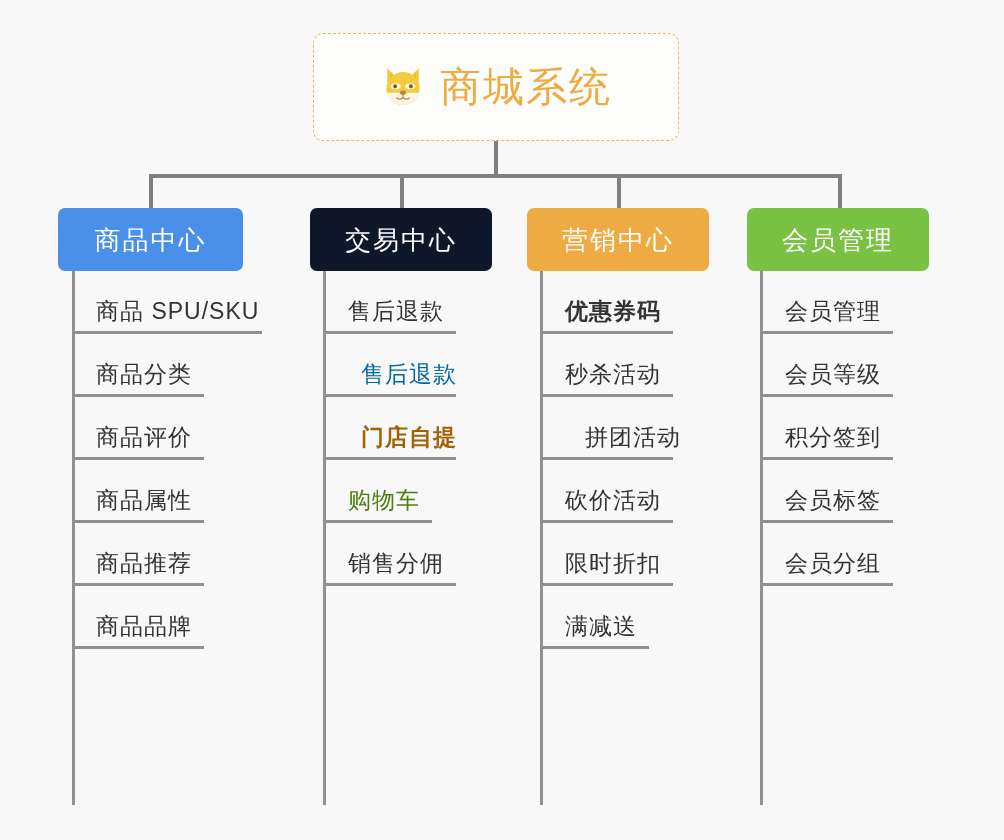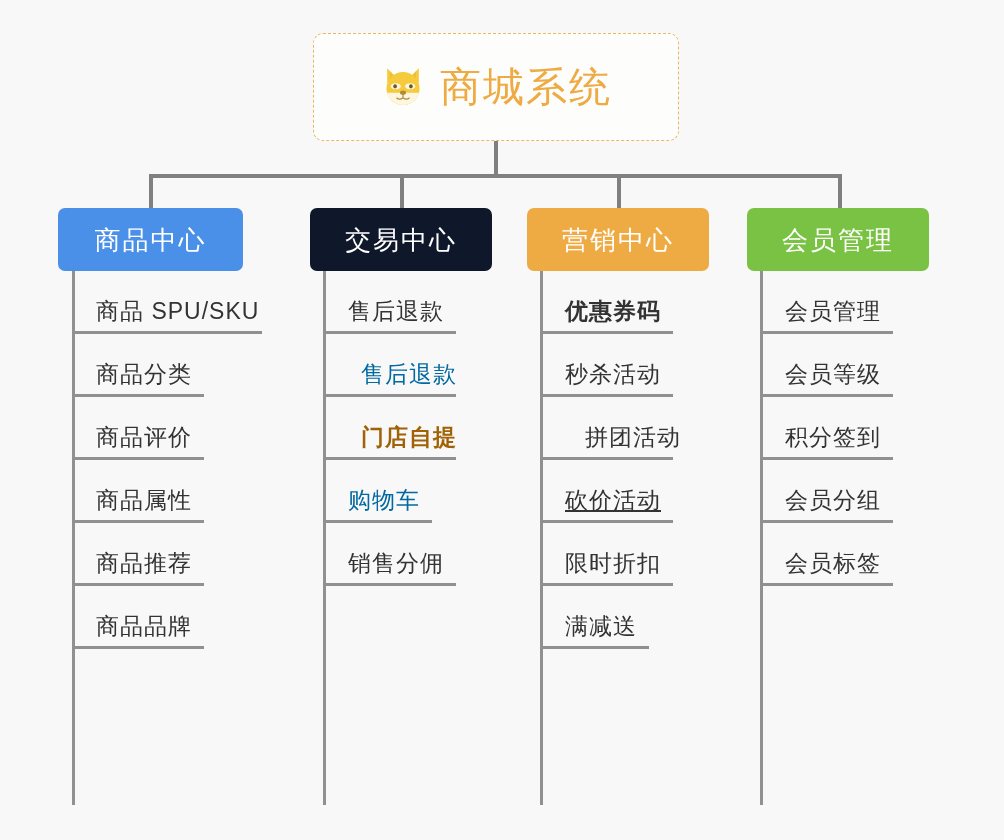--- a/index.html
+++ b/index.html
@@ -208,21 +208,21 @@
         </li>
         <li class="leaf">
           <span class="leaf-text" style="left: 38px; color: #0369a1; margin-left: 13px;">售后退款</span>
           <div class="leaf-underline" style="left: 13px; width: 133px; background: rgb(144, 144, 144);"></div>
         </li>
         <li class="leaf">
           <span class="leaf-text" style="left: 51px; color: #a16207; font-weight: bold;">门店自提</span>
           <div class="leaf-underline" style="left: 13px; width: 133px; background: rgb(144, 144, 144);"></div>
         </li>
         <li class="leaf">
-          <span class="leaf-text" style="left: 38px; color: #0369a1; text-align: center;">购物车</span>
+          <span class="leaf-text" style="left: 38px; color: #4d7c0f; text-align: center;">购物车</span>
           <div class="leaf-underline" style="left: 13px; width: 109px; background: rgb(144, 144, 144);"></div>
         </li>
         <li class="leaf">
           <span class="leaf-text" style="left: 38px; color: rgb(51, 51, 51);">销售分佣</span>
           <div class="leaf-underline" style="left: 13px; width: 133px; background: rgb(144, 144, 144);"></div>
         </li>
       </ul>
     </div>
     <div class="column" style="left: 527px; width: 182px;">
       <div class="cat-box" style="background: rgb(238, 171, 67);">
@@ -236,21 +236,21 @@
         </li>
         <li class="leaf">
           <span class="leaf-text" style="left: 38px; color: rgb(51, 51, 51);">秒杀活动</span>
           <div class="leaf-underline" style="left: 13px; width: 133px; background: rgb(144, 144, 144);"></div>
         </li>
         <li class="leaf">
           <span class="leaf-text" style="left: 38px; color: rgb(51, 51, 51); margin-left: 20px;">拼团活动</span>
           <div class="leaf-underline" style="left: 13px; width: 133px; background: rgb(144, 144, 144);"></div>
         </li>
         <li class="leaf">
-          <span class="leaf-text" style="left: 38px; color: rgb(51, 51, 51); text-decoration: underline;">砍价活动</span>
+          <span class="leaf-text" style="left: 38px; color: rgb(51, 51, 51);">砍价活动</span>
           <div class="leaf-underline" style="left: 13px; width: 133px; background: rgb(144, 144, 144);"></div>
         </li>
         <li class="leaf">
           <span class="leaf-text" style="left: 38px; color: rgb(51, 51, 51);">限时折扣</span>
           <div class="leaf-underline" style="left: 13px; width: 133px; background: rgb(144, 144, 144);"></div>
         </li>
         <li class="leaf">
           <span class="leaf-text" style="left: 38px; color: rgb(51, 51, 51);">满减送</span>
           <div class="leaf-underline" style="left: 13px; width: 109px; background: rgb(144, 144, 144);"></div>
         </li>
@@ -268,22 +268,22 @@
         </li>
         <li class="leaf">
           <span class="leaf-text" style="left: 38px; color: rgb(51, 51, 51);">会员等级</span>
           <div class="leaf-underline" style="left: 13px; width: 133px; background: rgb(144, 144, 144);"></div>
         </li>
         <li class="leaf">
           <span class="leaf-text" style="left: 38px; color: rgb(51, 51, 51);">积分签到</span>
           <div class="leaf-underline" style="left: 13px; width: 133px; background: rgb(144, 144, 144);"></div>
         </li>
         <li class="leaf">
+          <span class="leaf-text" style="left: 38px; color: rgb(51, 51, 51);">会员标签</span>
+          <div class="leaf-underline" style="left: 13px; width: 133px; background: rgb(144, 144, 144);"></div>
+        </li>
+        <li class="leaf">
           <span class="leaf-text" style="left: 38px; color: rgb(51, 51, 51);">会员分组</span>
           <div class="leaf-underline" style="left: 13px; width: 133px; background: rgb(144, 144, 144);"></div>
         </li>
-        <li class="leaf">
-          <span class="leaf-text" style="left: 38px; color: rgb(51, 51, 51);">会员标签</span>
-          <div class="leaf-underline" style="left: 13px; width: 133px; background: rgb(144, 144, 144);"></div>
-        </li>
       </ul>
     </div>
   </div>
 
 </body></html>

